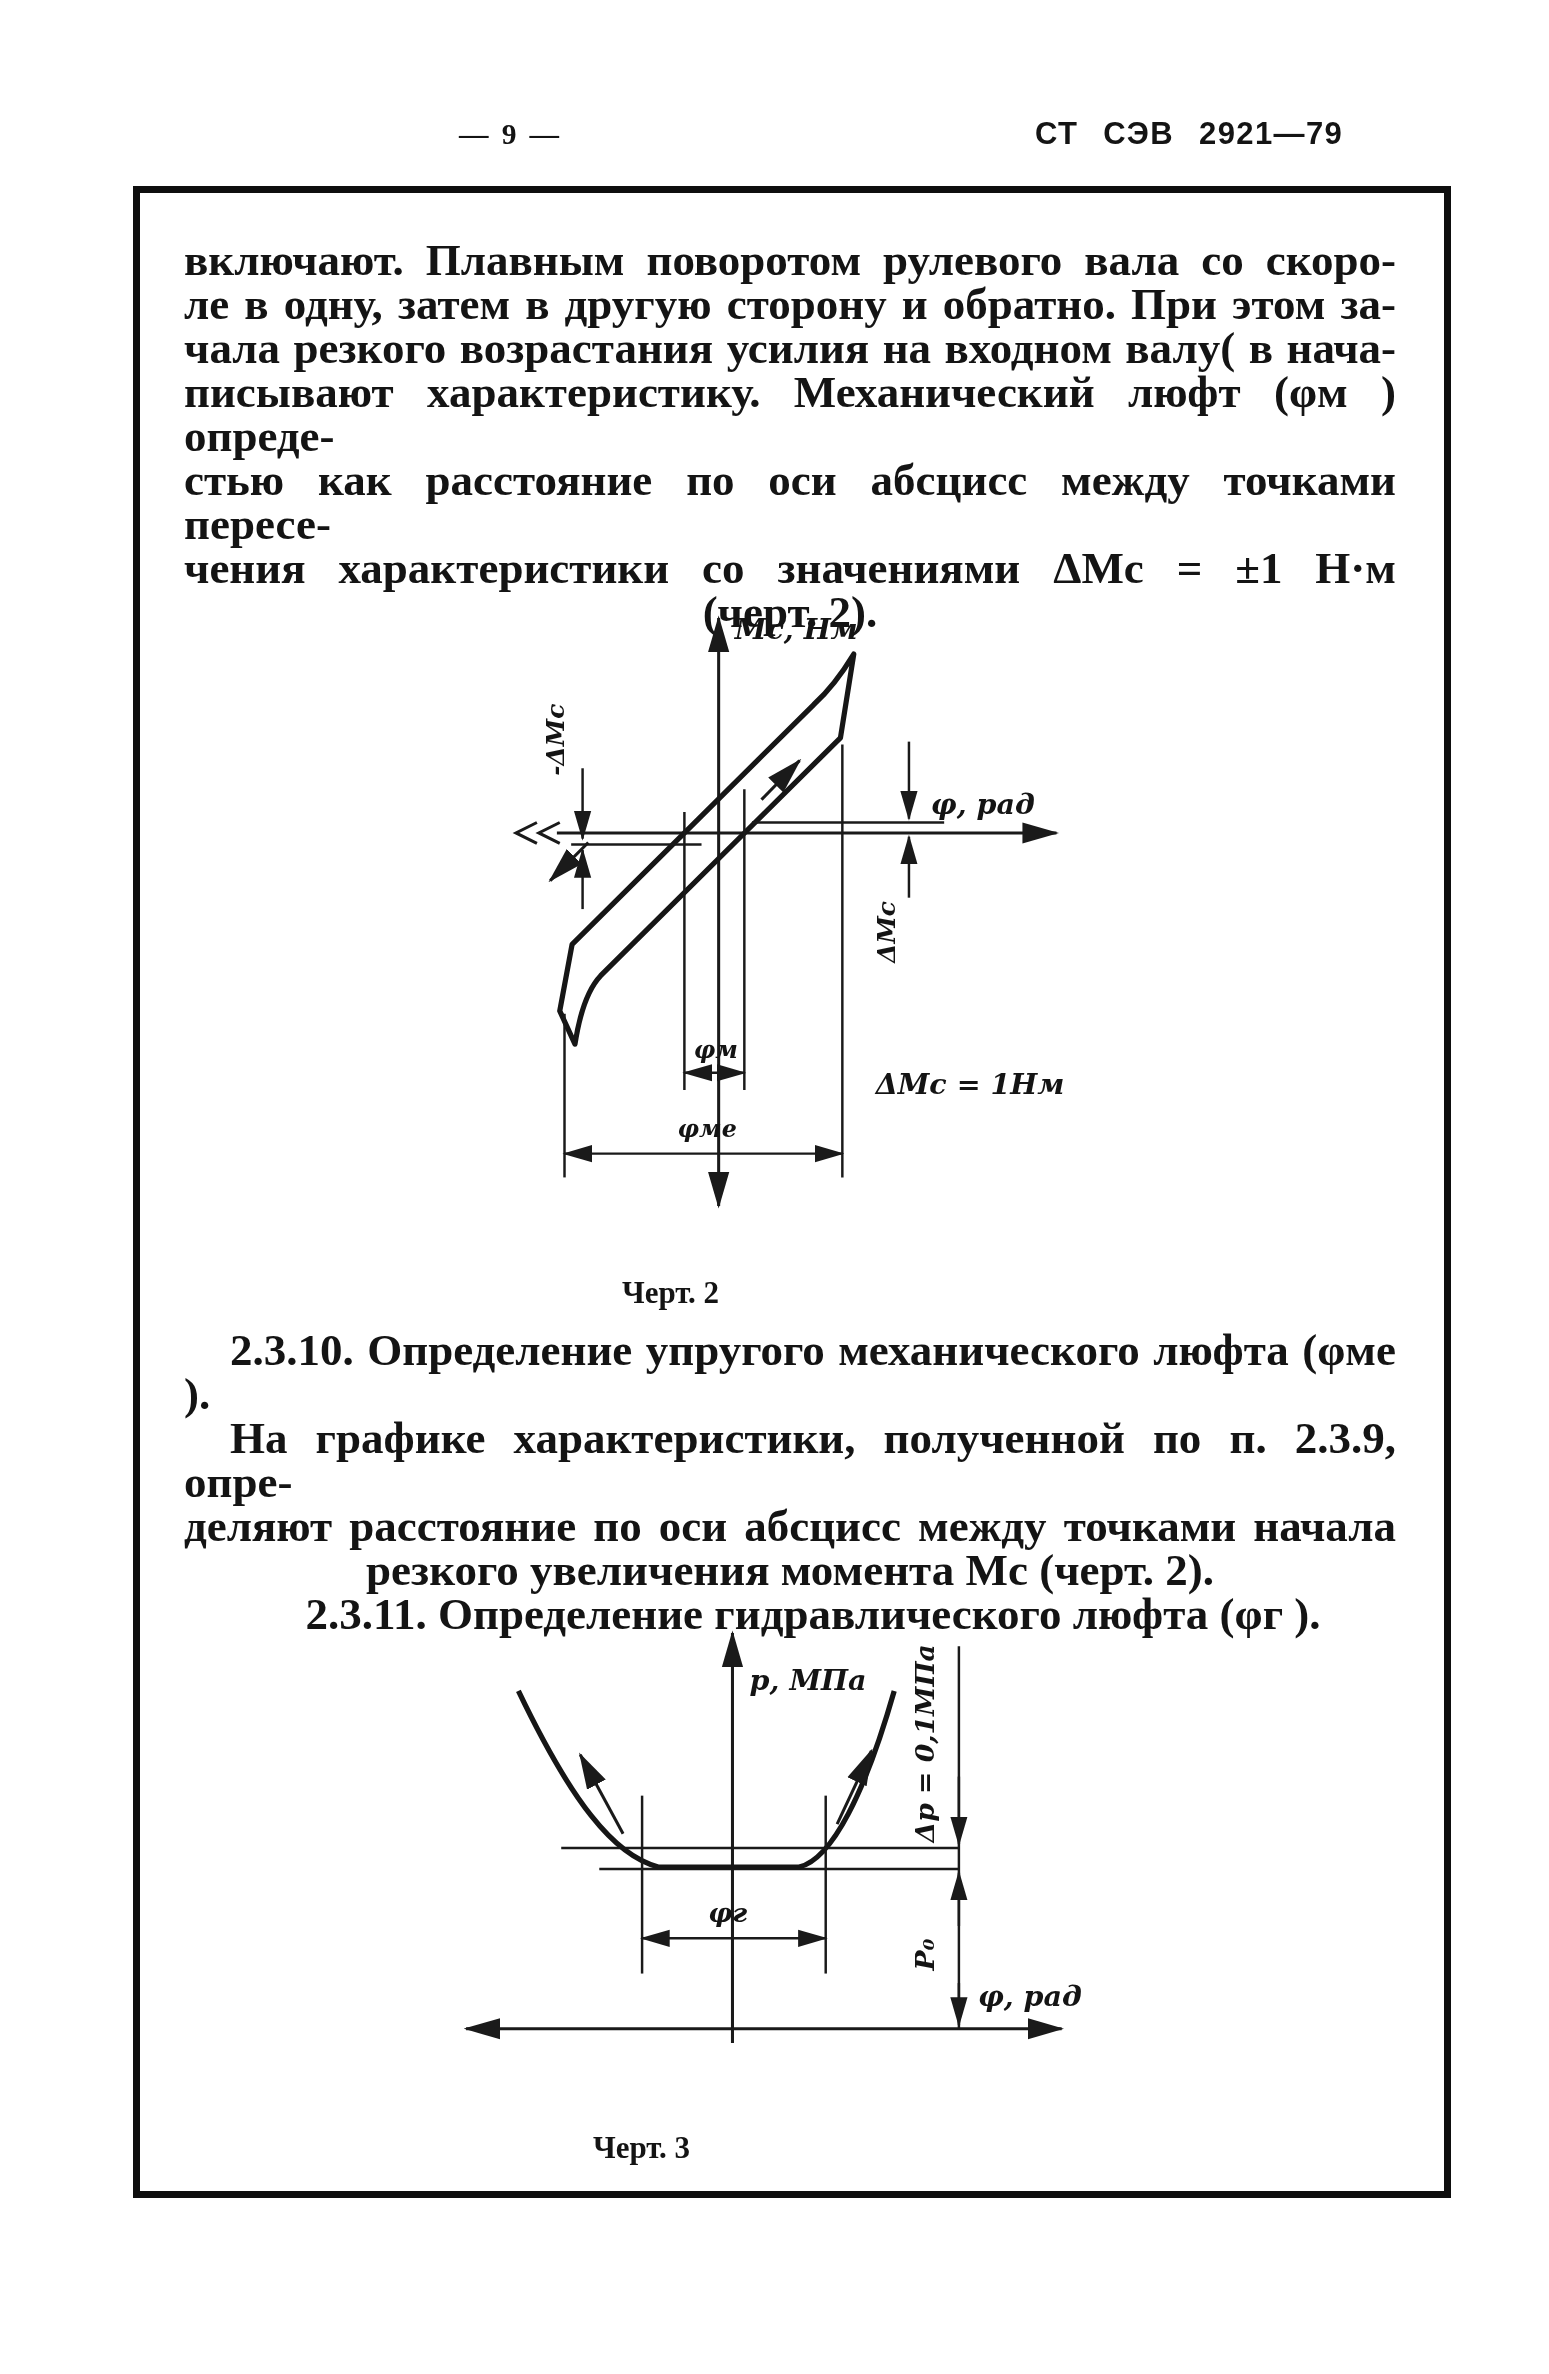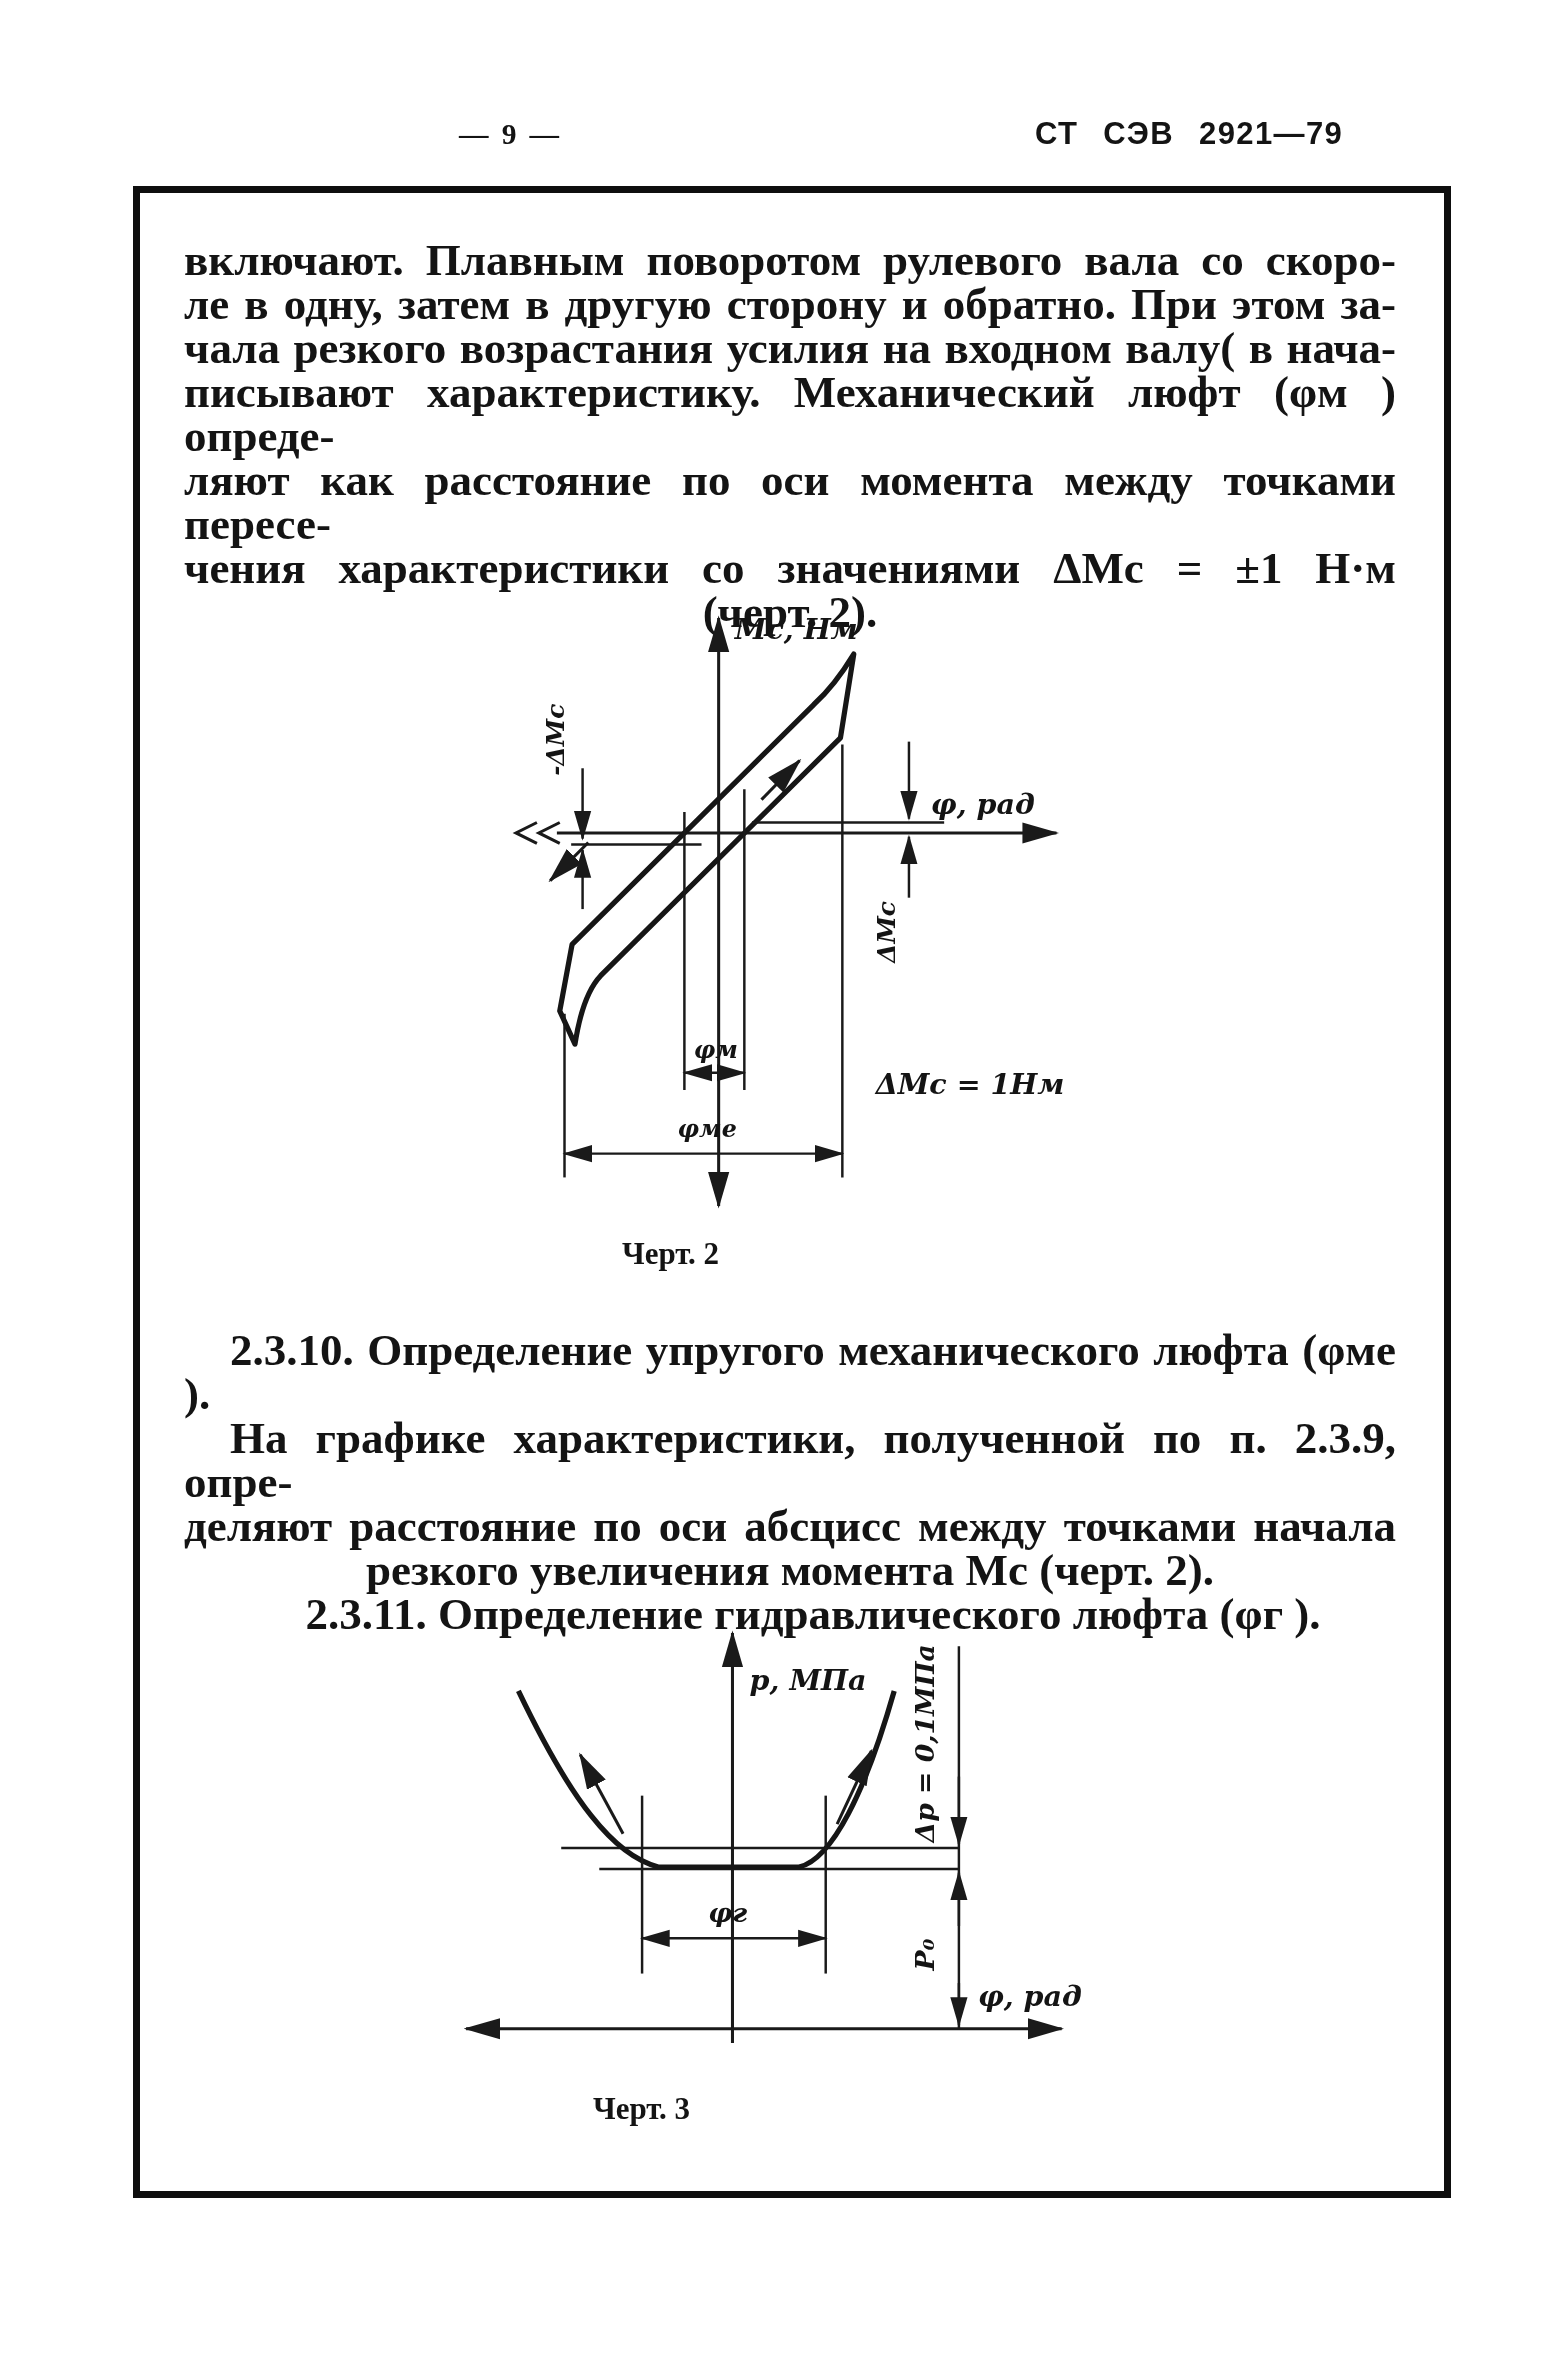--- a/index.html
+++ b/index.html
@@ -27,21 +27,21 @@
   }
   .para{position:absolute;width:1212px;left:184px;font-size:45px;font-weight:600;}
   .p1{top:238px;}
   .p2{top:1328px;}
   .tline{line-height:44px;white-space:normal;text-align:center;}
   .just{text-align:justify;text-align-last:justify;}
   .ind{text-indent:46px;}
   .fig{position:absolute;}
   .fig2{left:476px;top:597px;width:609px;height:628px;}
   .fig3{left:409px;top:1610px;width:685px;height:514px;}
-  .caption{position:absolute;width:285px;text-align:center;font-size:31px;font-weight:600;}
+  .caption{position:absolute;width:285px;text-align:center;font-size:31px;font-weight:600;margin-top:39px;}
   .cap2{left:528px;top:1236px;}
   .cap3{left:499px;top:2091px;}
   svg{display:block;}
   svg .ln{stroke:#1a1a1a;stroke-width:3.2;fill:none;}
   svg .thin{stroke:#1a1a1a;stroke-width:2.6;fill:none;}
   svg .curve{stroke:#161616;stroke-width:5.5;fill:none;stroke-linejoin:round;}
   svg text{font-family:"DejaVu Serif", serif;font-style:italic;font-weight:600;fill:#141414;}
 </style>
 </head>
 <body>
@@ -51,21 +51,21 @@
   <div class="hdr-num">— 9 —</div>
   <div class="hdr-code">СТ СЭВ 2921—79</div>
 
   <div class="frame"></div>
 
   <div class="para p1">
     <div class="tline just">включают. Плавным поворотом рулевого вала со скоро-</div>
     <div class="tline just">ле в одну, затем в другую сторону и обратно. При этом за-</div>
     <div class="tline just">чала резкого возрастания усилия на входном валу( в нача-</div>
     <div class="tline just">писывают характеристику. Механический люфт (φм ) опреде-</div>
-    <div class="tline just">ляют как расстояние по оси момента между точками пересе-</div>
+    <div class="tline just">стью как расстояние по оси абсцисс между точками пересе-</div>
     <div class="tline just">чения характеристики со значениями ΔМс = ±1 Н·м</div>
     <div class="tline">(черт. 2).</div>
   </div>
 
   <div class="fig fig2">
     <svg width="609" height="628" viewBox="0 0 640 660">
       <defs>
         <marker id="arr" viewBox="0 0 10 10" refX="9.3" refY="5" markerWidth="12" markerHeight="12" orient="auto-start-reverse">
           <path d="M0,2.1 L10,5 L0,7.9 Z" fill="#1a1a1a"></path>
         </marker>

